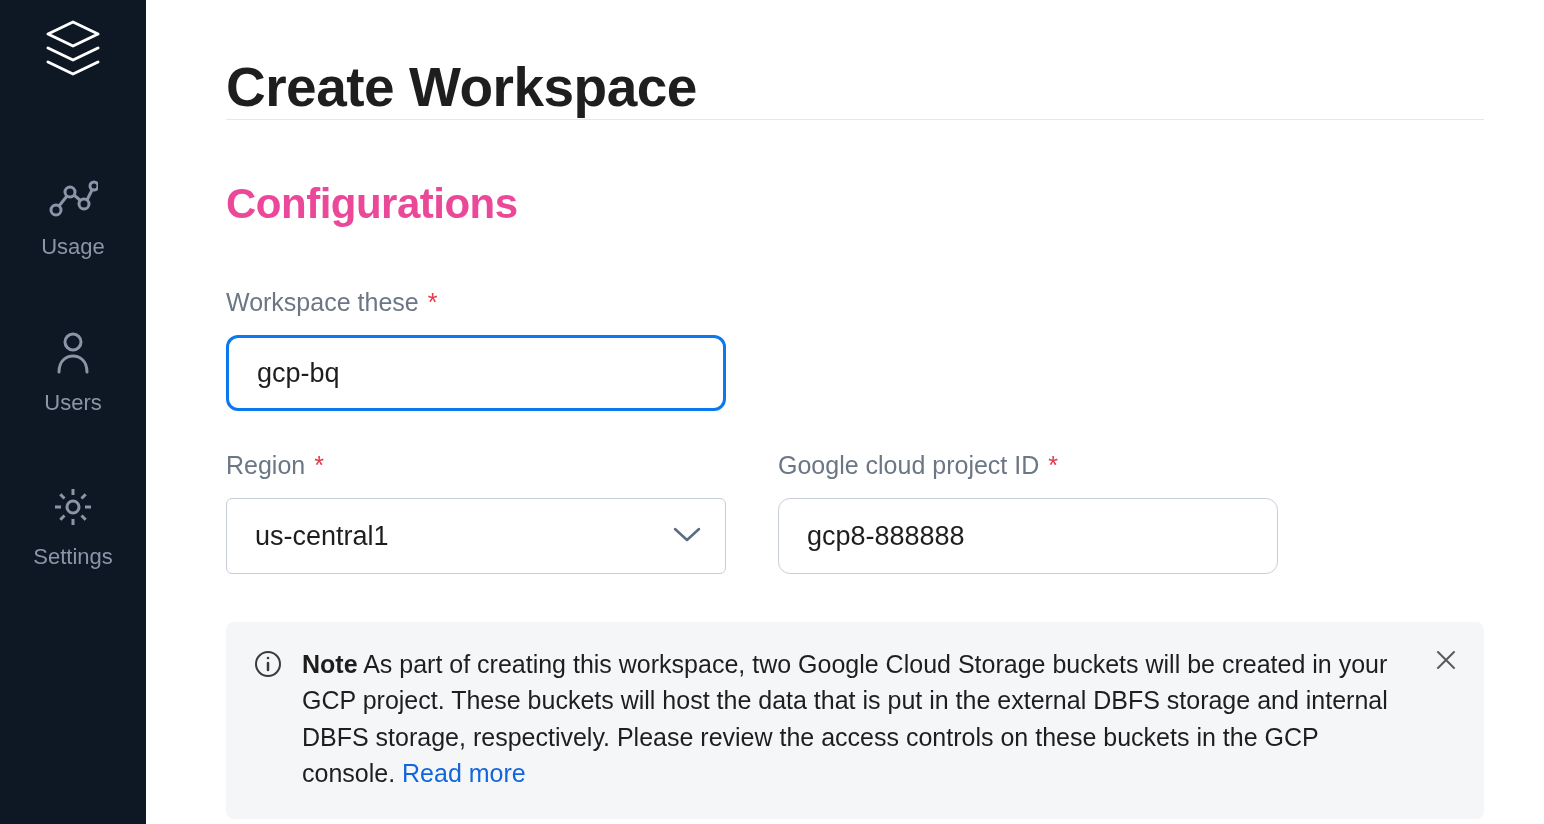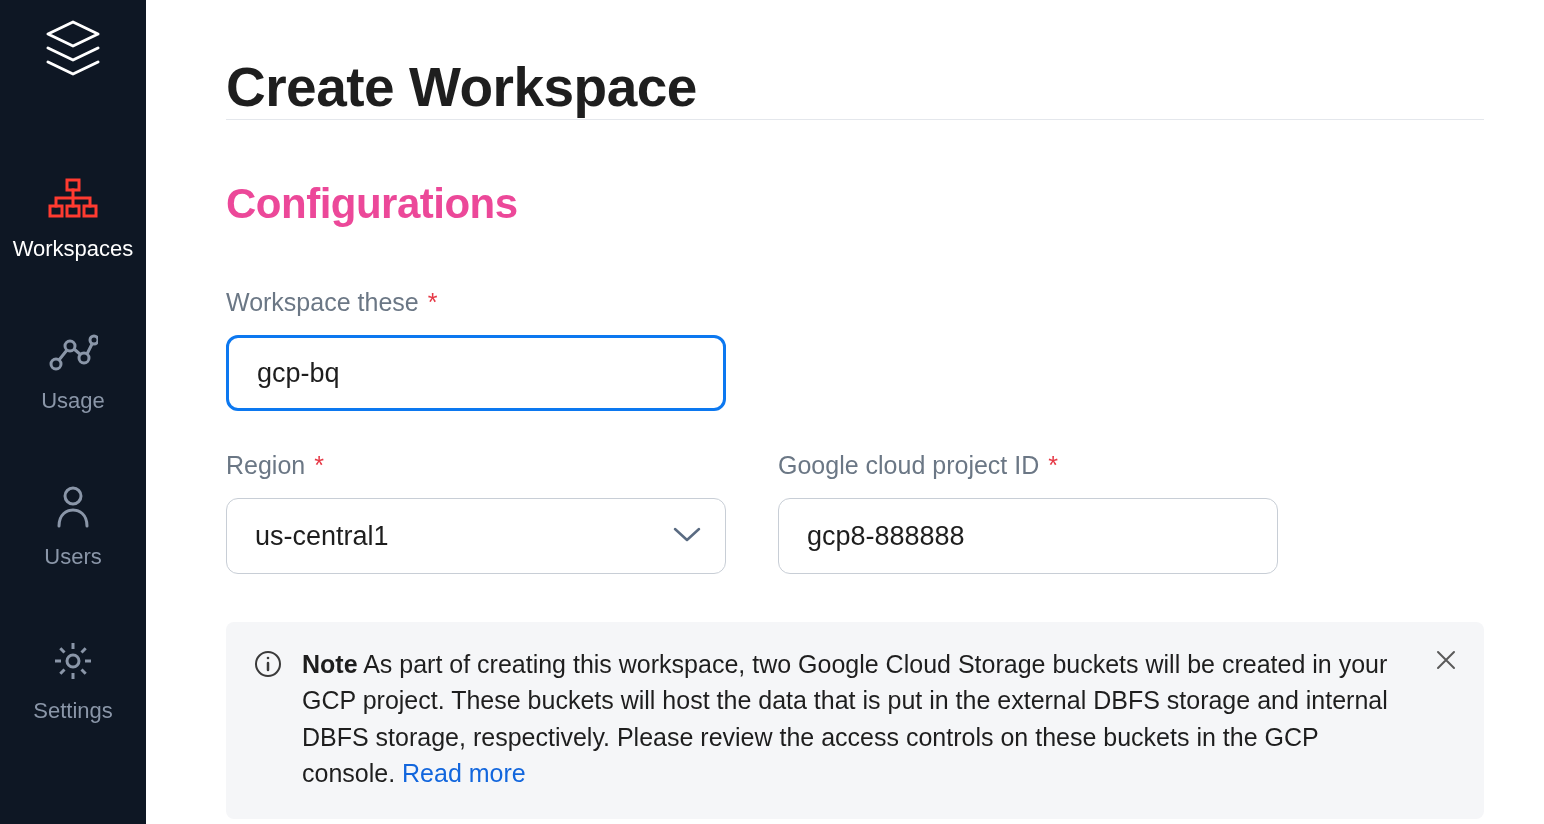--- a/index.html
+++ b/index.html
@@ -106,21 +106,21 @@
       border: 3px solid #0c78f0;
     }
     .select-wrap {
       position: relative;
       width: 500px;
     }
     .select-input {
       height: 76px;
       width: 100%;
       border: 1px solid #c8ced6;
-      border-radius: 12px;
+      border-radius: 6px;
       padding: 0 60px 0 28px;
       font-size: 27px;
       color: #1e1e1e;
       background: #fff;
       cursor: pointer;
       display: flex;
       align-items: center;
     }
     .chevron {
       position: absolute;
@@ -174,32 +174,20 @@
 
 <nav class="sidebar">
   <div class="logo">
     <svg width="62" height="66" viewBox="0 0 62 66" fill="none" stroke="currentColor" stroke-width="3" stroke-linejoin="round" stroke-linecap="round">
       <path d="M31 4 L56 16 L31 28 L6 16 Z"></path>
       <path d="M6 30 L31 42 L56 30"></path>
       <path d="M6 44 L31 56 L56 44"></path>
     </svg>
   </div>
 
-  <div class="nav-item active">
-    <span class="nav-icon">
-      <svg width="50" height="42" viewBox="0 0 50 42" fill="none" stroke="currentColor" stroke-width="3" stroke-linecap="square">
-        <rect x="19" y="2" width="12" height="10"></rect>
-        <rect x="2" y="28" width="12" height="10"></rect>
-        <rect x="19" y="28" width="12" height="10"></rect>
-        <rect x="36" y="28" width="12" height="10"></rect>
-        <path d="M25 12 V20 M8 28 V20 H42 V28 M25 20 V28"></path>
-      </svg>
-    </span>
-    <span class="nav-label">Workspaces</span>
-  </div>
 
   <div class="nav-item">
     <span class="nav-icon">
       <svg width="50" height="40" viewBox="0 0 50 40" fill="none" stroke="currentColor" stroke-width="3">
         <circle cx="8" cy="32" r="5"></circle>
         <circle cx="22" cy="14" r="5"></circle>
         <circle cx="36" cy="26" r="5"></circle>
         <circle cx="46" cy="8" r="4"></circle>
         <path d="M11 28 L19 18 M26 17 L33 23 M39 22 L44 12"></path>
       </svg>

